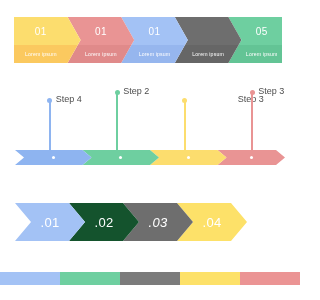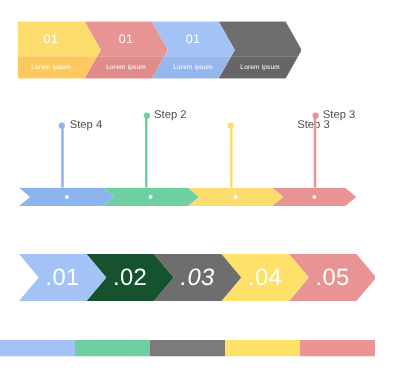--- a/index.html
+++ b/index.html
@@ -127,21 +127,21 @@
     top: 0;
     height: 38px;
   }
   .chev-label {
     position: absolute;
     top: 0;
     height: 38px;
     line-height: 39px;
     text-align: center;
     color: #ffffff;
-    font-size: 19px;
+    font-size: 13px;
     letter-spacing: 0.3px;
     width: 100%;
   }
 
   
   #color-strip {
     position: absolute;
     left: 0;
     top: 272px;
     width: 300px;
@@ -175,20 +175,26 @@
         <div class="ribbon-top" style="background: rgb(163, 194, 245);"></div>
         <div class="ribbon-bot" style="background: rgb(150, 182, 238);"></div>
         <div class="ribbon-num" style="padding-left: 13px; padding-right: 13px;">01</div>
         <div class="ribbon-lorem" style="padding-left: 13px; padding-right: 13px;">Lorem ipsum</div>
       </div>
       <div class="ribbon-seg" style="left: 160.8px; width: 66.6px; z-index: 2; clip-path: polygon(0px 0px, 53.6px 0px, 66.6px 50%, 53.6px 46px, 0px 46px, 13px 50%);">
         <div class="ribbon-top" style="background: rgb(110, 110, 110);"></div>
         <div class="ribbon-bot" style="background: rgb(102, 102, 102);"></div>
         <div class="ribbon-lorem" style="padding-left: 13px; padding-right: 13px;">Lorem ipsum</div>
       </div>
+      <div class="ribbon-seg" style="left: 214.4px; width: 53.6px; z-index: 1; clip-path: polygon(0px 0px, 53.6px 0px, 53.6px 46px, 0px 46px, 13px 50%);">
+        <div class="ribbon-top" style="background: rgb(110, 207, 160);"></div>
+        <div class="ribbon-bot" style="background: rgb(99, 196, 149);"></div>
+        <div class="ribbon-num" style="padding-left: 13px; padding-right: 0px;">05</div>
+        <div class="ribbon-lorem" style="padding-left: 13px; padding-right: 0px;">Lorem ipsum</div>
+      </div>
     </div>
 
   <div id="step-timeline">
     <div class="tl-bar" id="tl-bar">
         <div class="tl-seg" style="left: 0px; width: 76.5px; background: rgb(142, 180, 240); z-index: 4; clip-path: polygon(0px 0px, 67.5px 0px, 76.5px 50%, 67.5px 15px, 0px 15px, 9px 50%);">
           <div class="tl-hole" style="left: 36.55px;"></div>
         </div>
         <div class="tl-seg" style="left: 67.5px; width: 76.5px; background: rgb(110, 207, 160); z-index: 3; clip-path: polygon(0px 0px, 67.5px 0px, 76.5px 50%, 67.5px 15px, 0px 15px, 9px 50%);">
           <div class="tl-hole" style="left: 36.55px;"></div>
         </div>
@@ -226,23 +232,20 @@
         <div class="chev-label" style="padding-left: 16px; padding-right: 16px; width: 38px;">.01</div>
       </div>
       <div class="chev" style="left: 54px; width: 70px; background: #14532d; z-index: 4; clip-path: polygon(0px 0px, 54px 0px, 70px 50%, 54px 38px, 0px 38px, 16px 50%);">
         <div class="chev-label" style="padding-left: 16px; padding-right: 16px; width: 38px;">.02</div>
       </div>
       <div class="chev" style="left: 108px; width: 70px; background: rgb(110, 110, 110); z-index: 3; clip-path: polygon(0px 0px, 54px 0px, 70px 50%, 54px 38px, 0px 38px, 16px 50%); font-style: italic;">
         <div class="chev-label" style="padding-left: 16px; padding-right: 16px; width: 38px;">.03</div>
       </div>
       <div class="chev" style="left: 162px; width: 70px; background: rgb(253, 225, 105); z-index: 2; clip-path: polygon(0px 0px, 54px 0px, 70px 50%, 54px 38px, 0px 38px, 16px 50%);">
         <div class="chev-label" style="padding-left: 16px; padding-right: 16px; width: 38px;">.04</div>
-      </div>
-      <div class="chev" style="left: 216px; width: 70px; background: rgb(233, 148, 148); z-index: 1; clip-path: polygon(0px 0px, 54px 0px, 70px 50%, 54px 38px, 0px 38px, 16px 50%);">
-        <div class="chev-label" style="padding-left: 16px; padding-right: 16px; width: 38px;">.05</div>
       </div>
     </div>
 
   <div id="color-strip">
       <div class="strip-seg" style="left: 0px; width: 60px; background: rgb(163, 194, 245);"></div>
       <div class="strip-seg" style="left: 60px; width: 60px; background: rgb(110, 207, 160);"></div>
       <div class="strip-seg" style="left: 120px; width: 60px; background: rgb(123, 123, 123);"></div>
       <div class="strip-seg" style="left: 180px; width: 60px; background: rgb(253, 225, 105);"></div>
       <div class="strip-seg" style="left: 240px; width: 60px; background: rgb(235, 148, 148);"></div>
     </div>

